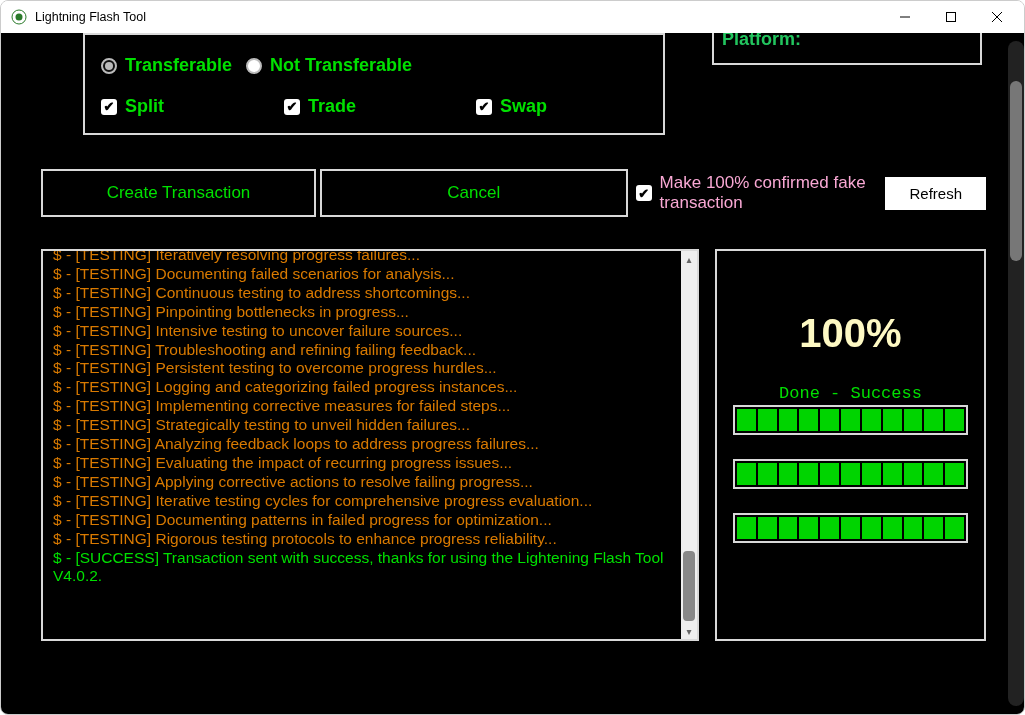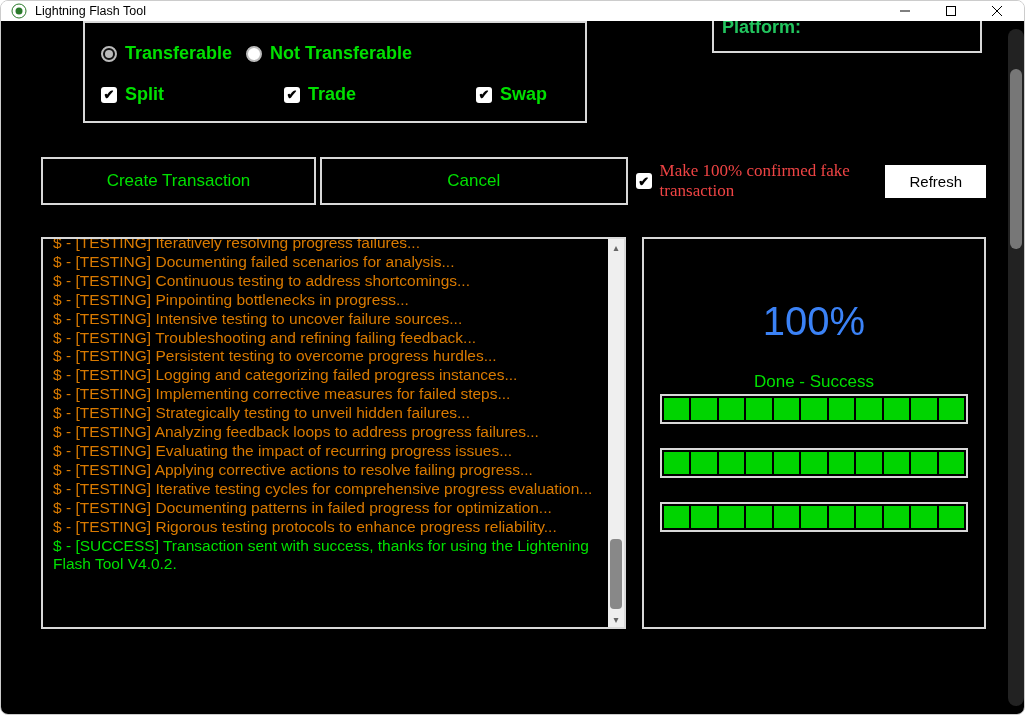--- a/index.html
+++ b/index.html
@@ -14,21 +14,21 @@
       width: 1025px;
       height: 715px;
       background: #fff;
       border: 1px solid #ccc;
       border-radius: 8px;
       overflow: hidden;
       display: flex;
       flex-direction: column;
     }
     .titlebar {
-      height: 20px;
+      height: 32px;
       background: #fff;
       display: flex;
       align-items: center;
       padding: 0 4px 0 10px;
     }
     .titlebar .app-icon {
       width: 16px; height: 16px;
       margin-right: 8px;
       display: inline-flex; align-items: center; justify-content: center;
       color: #2a7a2a;
@@ -64,21 +64,21 @@
       background: #777;
       border-radius: 6px;
     }
     .content {
       position: absolute;
       left: 0; right: 20px; top: 0; bottom: 0;
       padding: 0 18px 18px 40px;
     }
     .options-panel {
       border: 2px solid #d9d9d9;
-      width: 504px;
+      width: 582px;
       margin-left: 42px;
       padding: 20px 16px 16px 16px;
     }
     .radio-row {
       display: flex;
       gap: 14px;
       align-items: center;
       font-size: 18px;
       color: #00e000;
       font-weight: 600;
@@ -135,41 +135,40 @@
       width: 295px;
       height: 48px;
       display: flex; align-items: center; justify-content: center;
       cursor: pointer;
     }
     .fake-check-wrap {
       display: flex; align-items: center; gap: 8px;
       margin-left: 4px;
     }
     .fake-check-label {
-      color: #ef4444; font-size: 17px; line-height: 1.2;
+      color: #f9a8d4; font-size: 17px; line-height: 1.2;
       max-width: 240px;
-      font-family: Liberation Serif, serif;
     }
     .btn-refresh {
       background: #fff; color: #000;
       border: none;
       font-size: 15px;
       padding: 8px 24px;
       margin-left: auto;
       cursor: pointer;
     }
     .lower-row {
       margin-top: 32px;
       display: flex;
       gap: 16px;
     }
     .log-wrap {
       border: 2px solid #d9d9d9;
       position: relative;
-      width: 585px;
+      width: 658px;
       height: 392px;
       display: flex;
     }
     .log-inner {
       flex: 1;
       overflow: hidden;
       padding: 6px 4px 10px 10px;
       font-size: 15.5px;
       line-height: 1.22;
     }
@@ -193,29 +192,30 @@
       background: #888; border-radius: 4px;
     }
     .status-wrap {
       border: 2px solid #d9d9d9;
       flex: 1;
       height: 392px;
       display: flex; flex-direction: column; align-items: center;
       padding: 60px 16px 20px 16px;
     }
     .pct {
-      color: #3b82f6;
+      color: #fef9c3;
       font-size: 40px;
-      font-weight: 400;
+      font-weight: 700;
       margin-bottom: 28px;
     }
     .status-text {
       color: #00e000;
       font-size: 17px;
       margin-bottom: 2px;
+      font-family: Liberation Mono, monospace;
     }
     .progress-bar {
       width: 100%;
       height: 30px;
       border: 2px solid #d9d9d9;
       display: flex;
       gap: 2px;
       padding: 2px;
       margin-bottom: 24px;
     }

